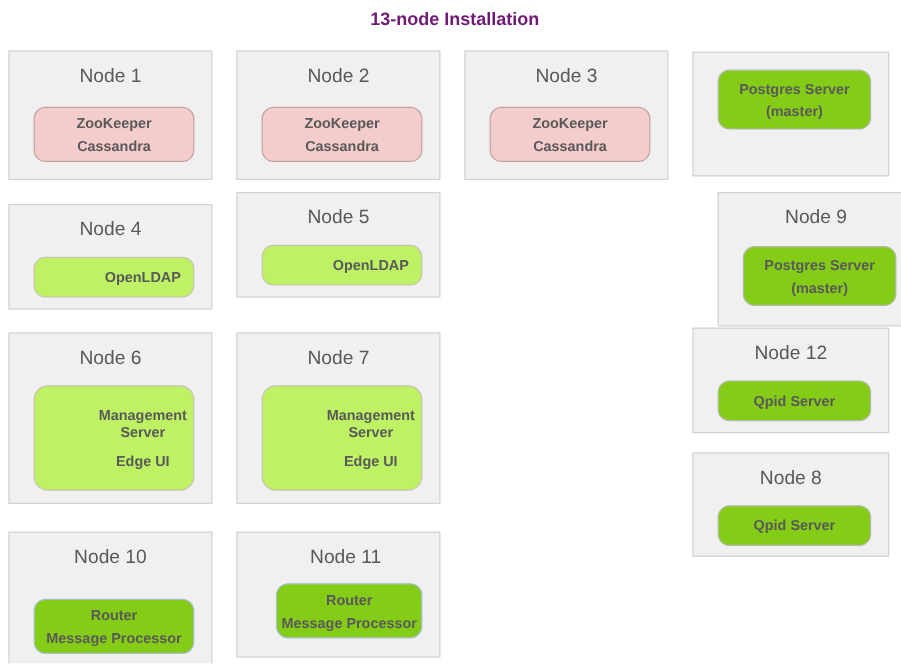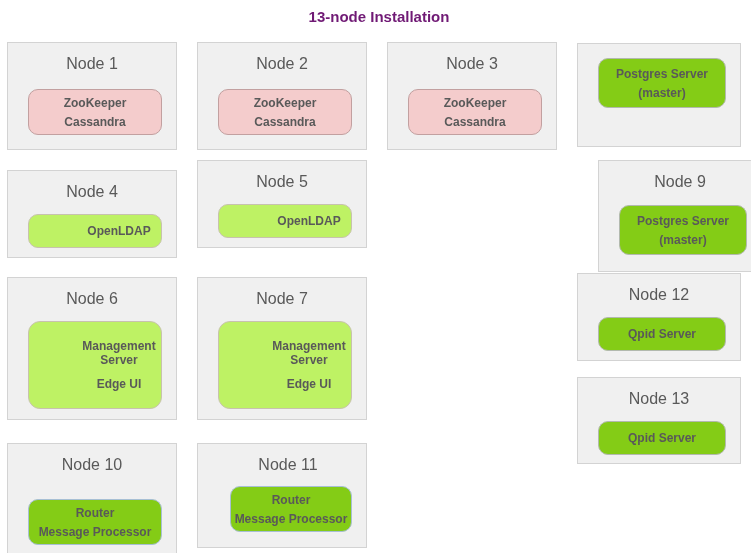--- a/index.html
+++ b/index.html
@@ -145,21 +145,21 @@
   </div>
 
   <div class="node" style="left:577px; top:273px; width:164px; height:88px;">
     <div class="node-title">Node 12</div>
     <div class="svc svc-green svc-one">
       <div class="svc-line">Qpid Server</div>
     </div>
   </div>
 
   <div class="node" style="left:577px; top:377px; width:164px; height:87px;">
-    <div class="node-title">Node 13</div>
+    <div class="node-title">Node 8</div>
     <div class="svc svc-green svc-one">
       <div class="svc-line">Qpid Server</div>
     </div>
   </div>
 
   <div class="node" style="left:7px; top:443px; width:170px; height:112px;gap:13px;">
     <div class="node-title">Node 10</div>
     <div class="svc svc-blue svc-router">
       <div class="svc-line">Router</div>
       <div class="svc-line">Message Processor</div>

